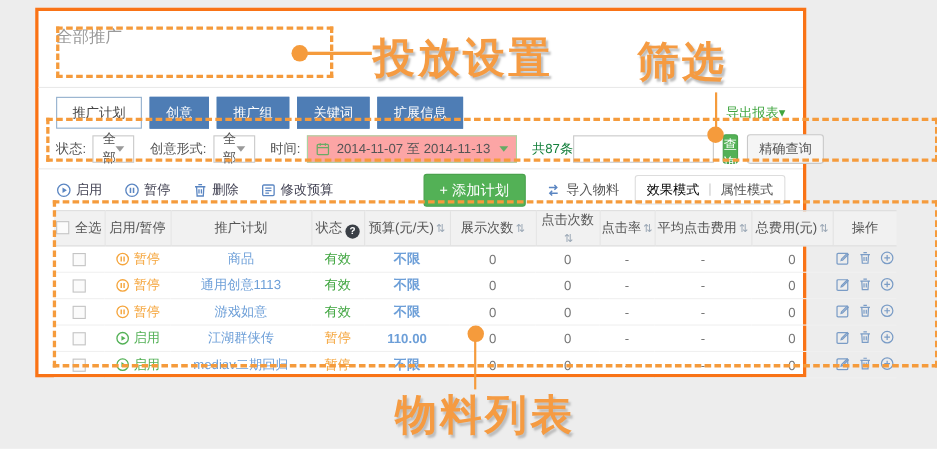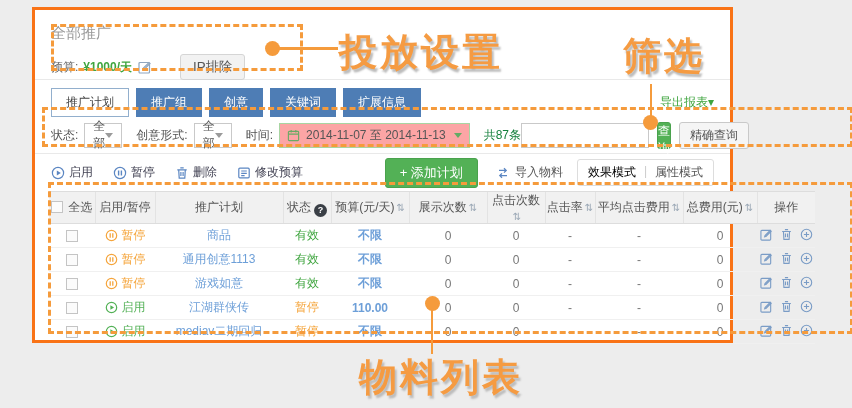--- a/index.html
+++ b/index.html
@@ -123,37 +123,26 @@
 </style>
 </head>
 <body>
 
 <div class="stage">
 
   <div class="card">
 
     <div class="top-section">
       <div class="campaign-title">全部推广</div>
-      <div class="budget-row">
-        <span class="budget-label">预算:</span>
-        <span class="budget-value">¥1000/天</span>
-        <span class="edit-ic">
-          <svg width="14" height="14" viewBox="0 0 14 14" stroke="currentColor" fill="none" stroke-width="1.2">
-            <rect x="1" y="2.5" width="10.5" height="10.5" rx="1"></rect>
-            <path d="M5 9.5l1.4-.4 5.6-5.6-1-1-5.6 5.6z"></path>
-          </svg>
-        </span>
-        <button class="ip-exclude">IP排除</button>
-      </div>
     </div>
 
     <div class="tabs-row">
       <div class="tab active">推广计划</div>
+      <div class="tab inactive">创意</div>
       <div class="tab inactive">推广组</div>
-      <div class="tab inactive">创意</div>
       <div class="tab inactive">关键词</div>
       <div class="tab inactive">扩展信息</div>
       <div class="export-link">
         <span>导出报表</span><span>▾</span>
       </div>
     </div>
 
     <div class="filter-row">
       <span class="f-label">状态:</span>
       <div class="select sel-status">
@@ -496,21 +485,21 @@
         </tr>
       </tbody>
     </table>
   </div>
 
   <div class="ann dash-box" style="left:36px; top:24px; width:252px; height:47px;"></div>
   <div class="ann dot" style="left:250px; top:41px;"></div>
   <div class="ann hline" style="left:263px; top:47px; width:60px;"></div>
   <div class="ann big-label" style="left:324px; top:27px;">投放设置</div>
 
-  <div class="ann big-label" style="left:608px; top:31px;">筛选</div>
+  <div class="ann big-label" style="left:564px; top:31px;">筛选</div>
   <div class="ann vline" style="left:635px; top:84px; height:34px;"></div>
   <div class="ann dot" style="left:628px; top:115px;"></div>
   <div class="ann dash-box" style="left:27px; top:107px; width:811px; height:40px;"></div>
 
   <div class="ann dash-box" style="left:33px; top:182px; width:805px; height:152px;"></div>
   <div class="ann dot" style="left:410px; top:296px;"></div>
   <div class="ann vline" style="left:416px; top:310px; height:44px;"></div>
   <div class="ann big-label" style="left:344px; top:352px;">物料列表</div>
 
 </div>

